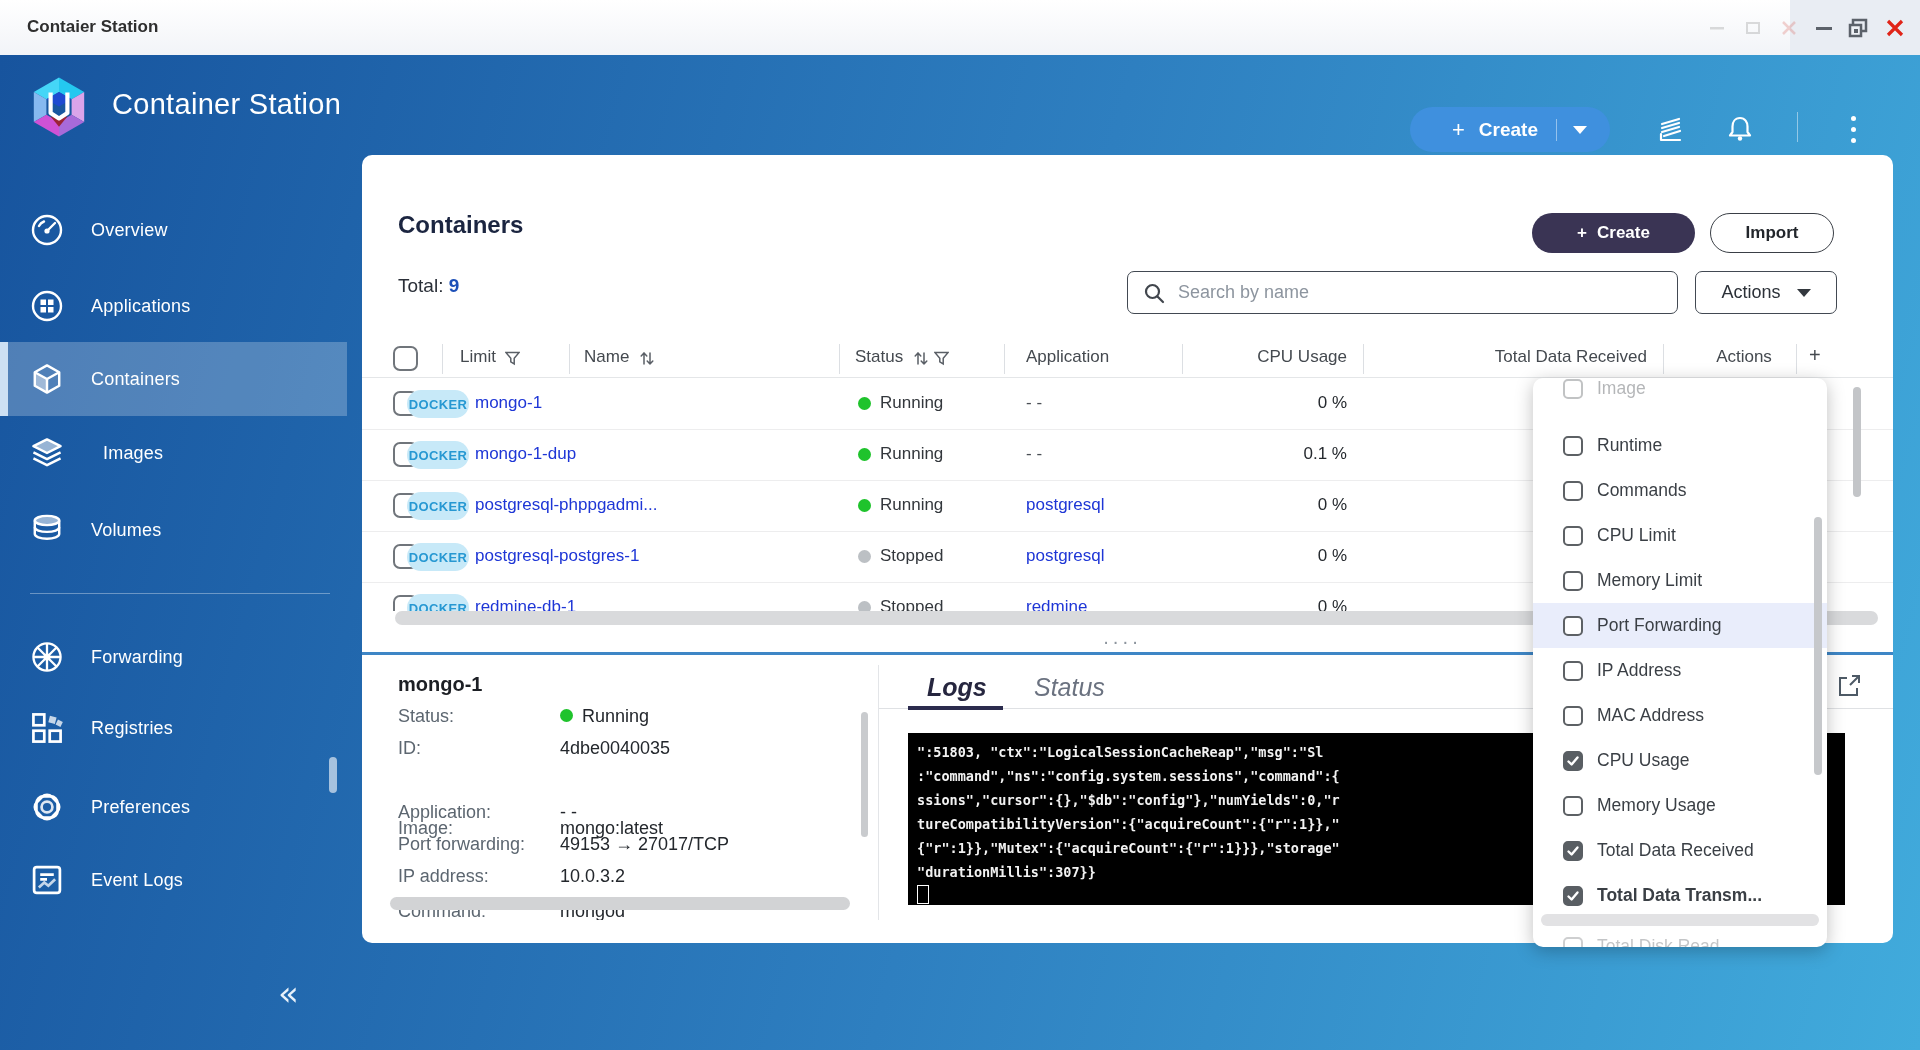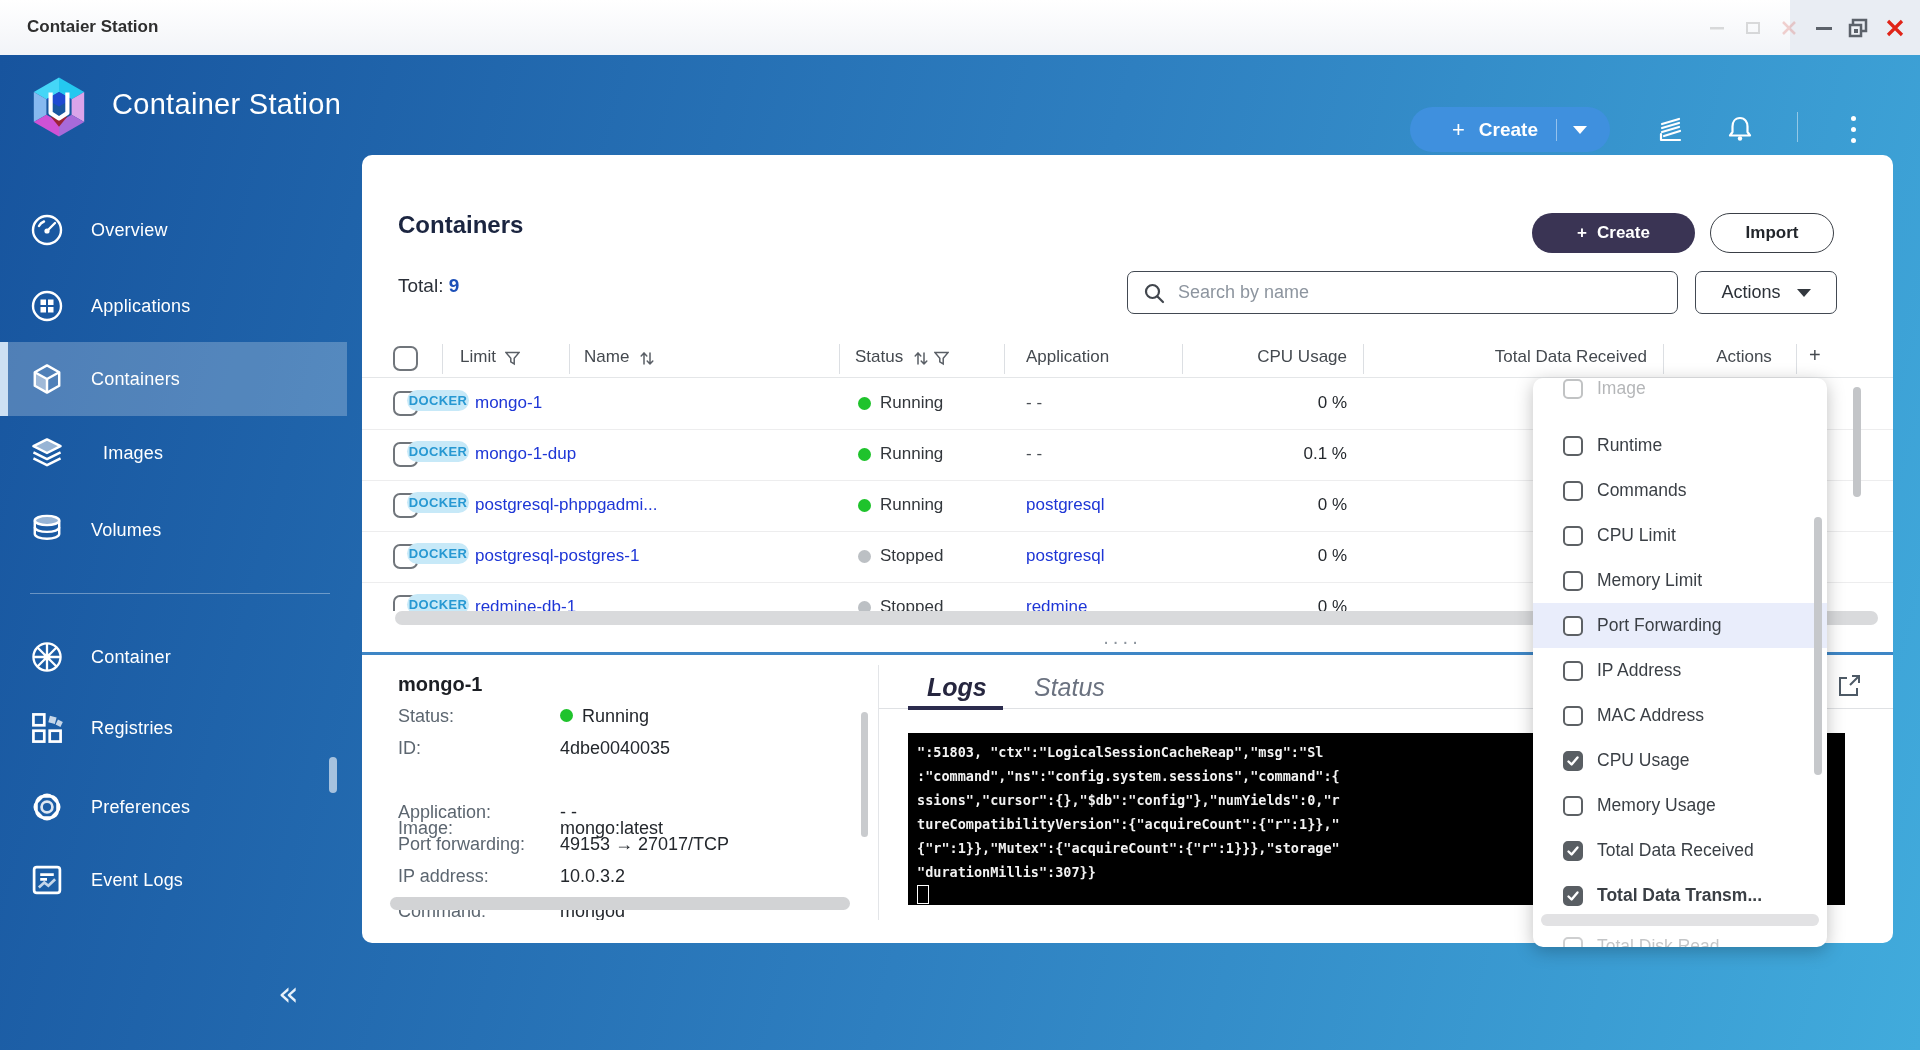--- a/index.html
+++ b/index.html
@@ -64,21 +64,21 @@
 
   
   .thead{position:absolute;left:0;top:185px;width:1531px;height:38px;}
   .thead .hl{position:absolute;font-size:17px;color:#44494f;top:7px;}
   .sep{position:absolute;top:4px;width:1px;height:30px;background:#dcdfe3;}
   .cb{position:absolute;width:25px;height:25px;border:2px solid #70757b;border-radius:7px;background:#fff;box-sizing:border-box;cursor:pointer;}
   .thead-border{position:absolute;left:0;top:222px;width:1531px;height:1px;background:#e4e6e8;}
   .tbody{position:absolute;left:0;top:223px;width:1531px;height:233px;overflow:hidden;}
   .trow{position:absolute;left:0;width:1531px;height:51px;border-bottom:1px solid #ededee;}
   .trow .cb{left:31px;top:13px;}
-  .badge{position:absolute;left:45px;top:12px;width:62px;height:21px;border-radius:15px;background:#c7e9f8;
+  .badge{position:absolute;left:45px;top:12px;width:62px;height:28px;border-radius:15px;background:#c7e9f8;
     color:#2798d2;font-size:13px;font-weight:700;letter-spacing:.4px;display:flex;align-items:center;justify-content:center;}
   .cname{position:absolute;left:113px;top:15px;font-size:17px;color:#1e36d6;text-decoration:none;cursor:pointer;}
   .dot{position:absolute;left:496px;top:19px;width:13px;height:13px;border-radius:50%;}
   .dot.run{background:#1fc32c;} .dot.stop{background:#bcc0c4;}
   .stat{position:absolute;left:518px;top:15px;font-size:17px;color:#33373c;}
   .capp{position:absolute;left:664px;top:15px;font-size:17px;text-decoration:none;}
   .capp.link{color:#1e36d6;cursor:pointer;} .capp.nolink{color:#4a4f55;}
   .cpu{position:absolute;left:845px;top:15px;width:140px;text-align:right;font-size:17px;color:#25292e;}
   .hscroll{position:absolute;left:33px;top:456px;width:1483px;height:14px;border-radius:7px;background:#d9dadc;cursor:pointer;}
   .vscroll{position:absolute;left:1491px;top:232px;width:8px;height:110px;border-radius:4px;background:#c3c5c8;cursor:pointer;}
@@ -263,21 +263,21 @@
       </div>
       <div class="side-div"></div>
       <div class="nav-item" style="top:467px;">
         <span class="nicon">
           <svg width="38" height="38" viewBox="0 0 28 28" fill="none" stroke="#fff" stroke-width="1.7">
             <circle cx="14" cy="14" r="10"></circle>
             <path d="M14,4 V24 M4,14 H24 M7,7 L21,21 M21,7 L7,21"></path>
             <circle cx="14" cy="14" r="2.6" fill="rgba(255,255,255,.8)" stroke="none"></circle>
           </svg>
           </span>
-        <span class="nlabel">Container</span>
+        <span class="nlabel">Forwarding</span>
       </div>
       <div class="nav-item" style="top:538px;">
         <span class="nicon">
           <svg width="38" height="38" viewBox="0 0 28 28" fill="none" stroke="#fff" stroke-width="2">
             <rect x="4" y="4" width="8" height="8"></rect>
               <rect x="4" y="16" width="8" height="8"></rect>
               <rect x="16" y="16" width="8" height="8"></rect>
             <g fill="rgba(255,255,255,.75)" stroke="none">
               <rect x="15.5" y="5.5" width="5" height="5" transform="rotate(14 18 8)"></rect>
               <rect x="21" y="8.5" width="4" height="4" transform="rotate(26 23 10.5)"></rect>

